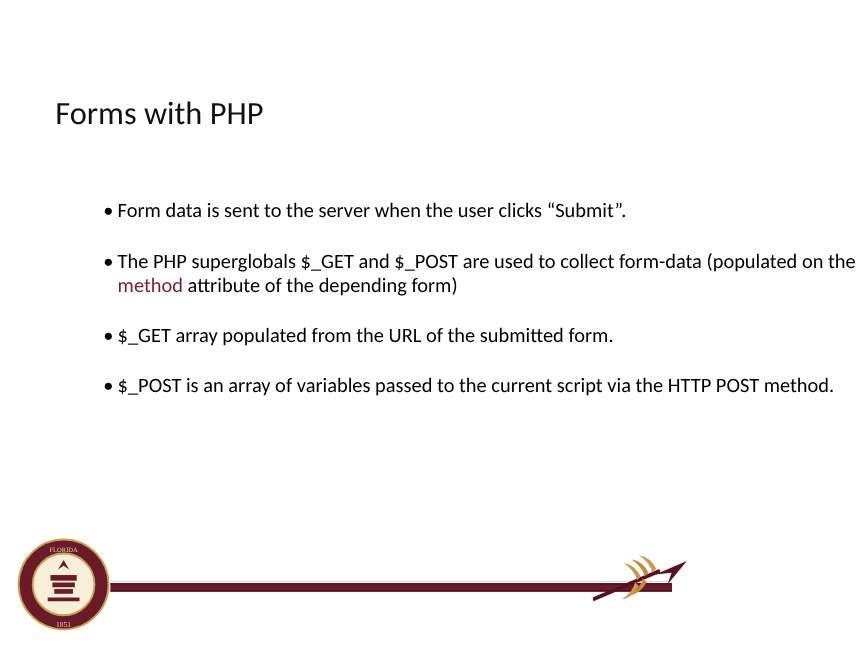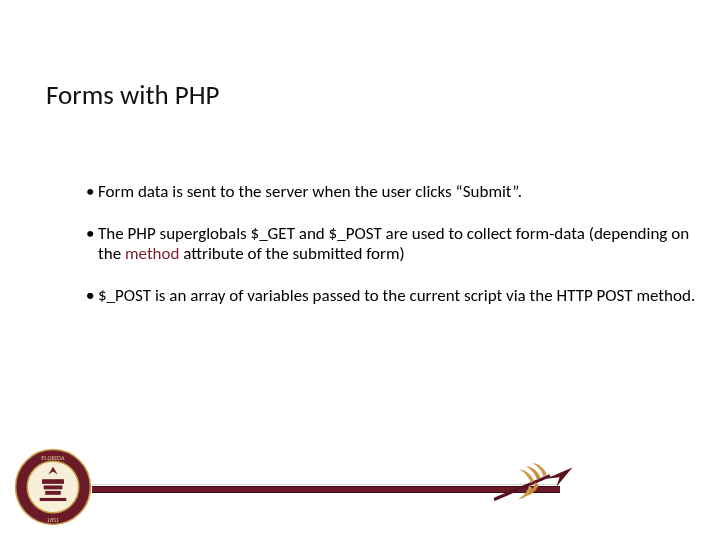--- a/index.html
+++ b/index.html
@@ -21,21 +21,21 @@
     position: absolute;
     left: 46px;
     top: 78px;
     font-size: 27px;
     font-weight: 400;
     color: #111;
   }
   .body {
     position: absolute;
     left: 46px;
-    top: 165px;
+    top: 149px;
     width: 630px;
     font-size: 17px;
     line-height: 1.18;
   }
   .body > li {
     list-style: none;
     margin-bottom: 22px;
     position: relative;
     padding-left: 12px;
   }
@@ -114,23 +114,24 @@
 <body>
 
 <div class="slide">
   <div class="title">Forms with PHP</div>
 
   <ul class="body">
     <li>
       <span>Form data is sent to the server when the user clicks “Submit”.</span>
     </li>
     <li>
-      <span>The PHP superglobals $_GET and $_POST are used to collect form-data (depending on the </span><span class="method">method</span><span> attribute of the submitted form)</span>
+      <span>The PHP superglobals $_GET and $_POST are used to collect form-data (populated on the </span><span class="method">method</span><span> attribute of the depending form)</span>
     </li>
     <li>
+      <span>$_GET array populated from the URL of the submitted form.</span>
     </li>
     <li>
       <span>$_POST is an array of variables passed to the current script via the HTTP POST method.</span>
     </li>
   </ul>
 
   <div class="footer">
     <div class="rule"></div>
 
     <div class="seal">

